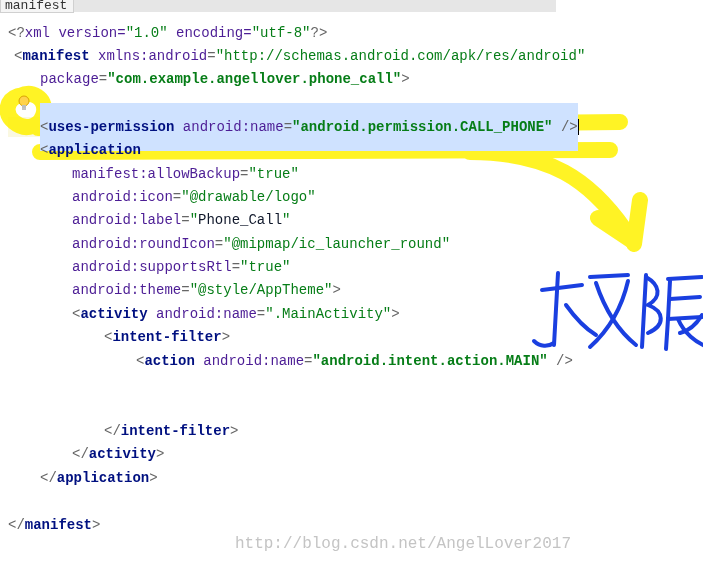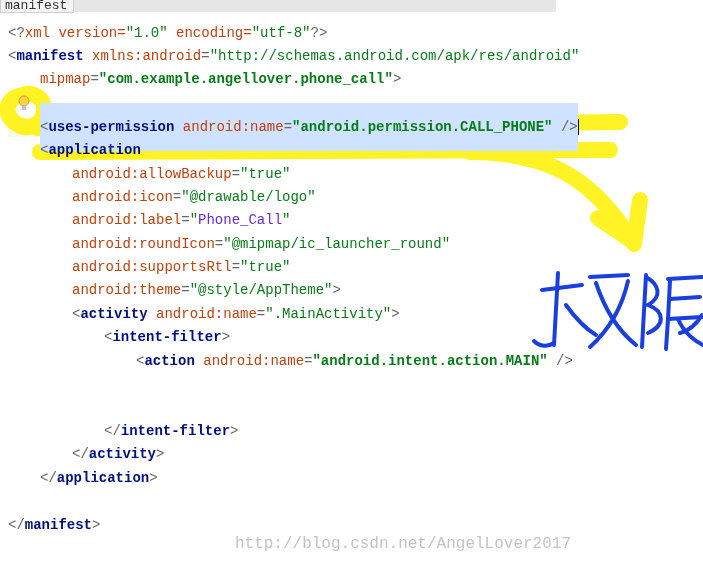--- a/index.html
+++ b/index.html
@@ -54,24 +54,24 @@
     height: 20px;
     background: #faf8e1;
     z-index: 1;
   }
   .sel {
     background: #cfe2ff;
     padding: 16px 0;
   }
   .p { color: #666; }       
   .kw { color: #001080; font-weight: bold; } 
-  .attr { color: #c2410c; } 
+  .attr { color: #4c1d95; } 
   .val { color: #067d17; }  
   .pkg { color: #067d17; font-weight: normal; }
-  .grey { color: #6d28d9; }
+  .grey { color: #0f172a; }
   .caret {
     display: inline-block;
     width: 1px;
     height: 16px;
     background: #000;
     vertical-align: middle;
   }
   .bulb {
     position: absolute;
     left: 15px;
@@ -125,29 +125,29 @@
 <div class="bulb">
   <svg viewBox="0 0 18 18">
     <circle cx="9" cy="7" r="5" fill="#ffd24a" stroke="#d9a400" stroke-width="1"></circle>
     <rect x="7" y="11" width="4" height="3" fill="#bfbfbf"></rect>
     <line x1="7" y1="15" x2="11" y2="15" stroke="#888" stroke-width="1"></line>
   </svg>
 </div>
 
 <div class="code-line code" style="top:22px;"><span class="p">&lt;?</span><span class="attr">xml version=</span><span class="val">"1.0"</span><span class="attr"> encoding=</span><span class="val">"utf-8"</span><span class="p">?&gt;</span></div>
 
-<div class="code-line code" style="top:45px;"><span class="p">&lt;</span><span class="kw">manifest</span><span class="attr"> xmlns:android</span><span class="p">=</span><span class="val">"http://schemas.android.com/apk/res/android"</span></div>
+<div class="code-line code" style="top:45px;margin-left:6px;"><span class="p">&lt;</span><span class="kw">manifest</span><span class="attr"> xmlns:android</span><span class="p">=</span><span class="val">"http://schemas.android.com/apk/res/android"</span></div>
 
-<div class="code-line code" style="top:68px;left:40px;"><span class="attr">mipmap</span><span class="p">=</span><span class="pkg" style="font-weight:bold;">"com.example.angellover.phone_call"</span><span class="p">&gt;</span></div>
+<div class="code-line code" style="top:68px;left:40px;"><span class="attr">package</span><span class="p">=</span><span class="pkg" style="font-weight:bold;">"com.example.angellover.phone_call"</span><span class="p">&gt;</span></div>
 
 <div class="code-line code" style="top:116px;left:40px;"><span class="sel"><span class="p">&lt;</span><span class="kw">uses-permission</span><span class="attr"> android:name</span><span class="p">=</span><span class="val" style="font-weight:bold;">"android.permission.CALL_PHONE"</span><span class="p"> /&gt;</span></span><span class="caret"></span></div>
 
 <div class="code-line code" style="top:139px;left:40px;"><span class="p">&lt;</span><span class="kw">application</span></div>
 
-<div class="code-line code" style="top:163px;left:72px;"><span class="attr">android:allowBackup</span><span class="p">=</span><span class="val">"true"</span></div>
+<div class="code-line code" style="top:163px;left:72px;"><span class="attr">manifest:allowBackup</span><span class="p">=</span><span class="val">"true"</span></div>
 
 <div class="code-line code" style="top:186px;left:72px;"><span class="attr">android:icon</span><span class="p">=</span><span class="val">"@drawable/logo"</span></div>
 
 <div class="code-line code" style="top:209px;left:72px;"><span class="attr">android:label</span><span class="p">=</span><span class="val">"</span><span class="grey">Phone_Call</span><span class="val">"</span></div>
 
 <div class="code-line code" style="top:233px;left:72px;"><span class="attr">android:roundIcon</span><span class="p">=</span><span class="val">"@mipmap/ic_launcher_round"</span></div>
 
 <div class="code-line code" style="top:256px;left:72px;"><span class="attr">android:supportsRtl</span><span class="p">=</span><span class="val">"true"</span></div>
 
 <div class="code-line code" style="top:279px;left:72px;"><span class="attr">android:theme</span><span class="p">=</span><span class="val">"@style/AppTheme"</span><span class="p">&gt;</span></div>

